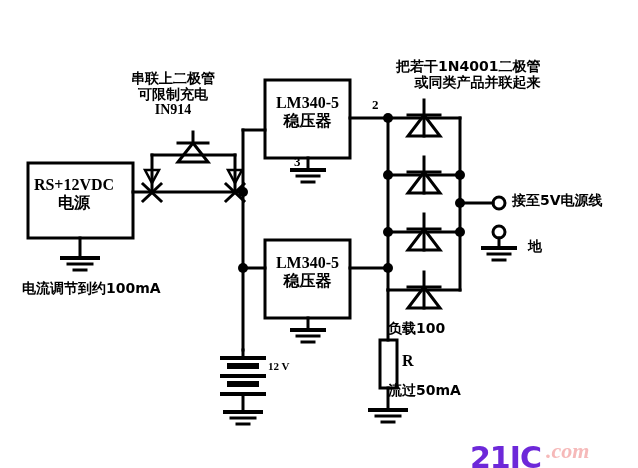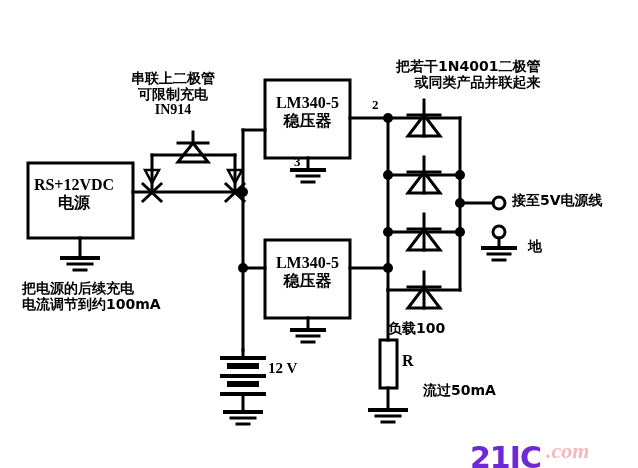--- a/index.html
+++ b/index.html
@@ -253,35 +253,34 @@
   <div class="lbl box-label cn" style="left:265px; top:254px; width:85px;">
     <div class="mono-ish">LM340-5</div>
     <div>稳压器</div>
   </div>
 
   <div class="lbl pin mono-ish" style="left:372px; top:98px;">2</div>
 
   <div class="lbl pin mono-ish" style="left:294px; top:155px;">3</div>
 
   <div class="lbl note cn note-left" style="left:22px; top:280px;">
-    <div>把电源的后续充电</div>
     <div>电流调节到约100mA</div>
   </div>
 
   <div class="lbl note cn note-left" style="left:512px; top:192px;">接至5V电源线</div>
 
   <div class="lbl note cn note-left" style="left:528px; top:238px;">地</div>
 
-  <div class="lbl note mono-ish note-left" style="left:268px; top:360px; font-size:15px;">12 V</div>
+  <div class="lbl note mono-ish note-left" style="left:268px; top:360px; font-size:11px;">12 V</div>
 
   <div class="lbl note cn note-left" style="left:388px; top:320px;">负载100</div>
 
   <div class="lbl note mono-ish note-left" style="left:402px; top:352px; font-size:16px;">R</div>
 
-  <div class="lbl note cn note-left" style="left:388px; top:382px;margin-left:35px;">流过50mA</div>
+  <div class="lbl note cn note-left" style="left:388px; top:382px;">流过50mA</div>
 
   <div class="watermark">
     <span class="wm-21ic">21IC</span>
     <span class="wm-com">.com</span>
     <span class="wm-cn">电子网</span>
   </div>
 
 </div>
 
 </body></html>

